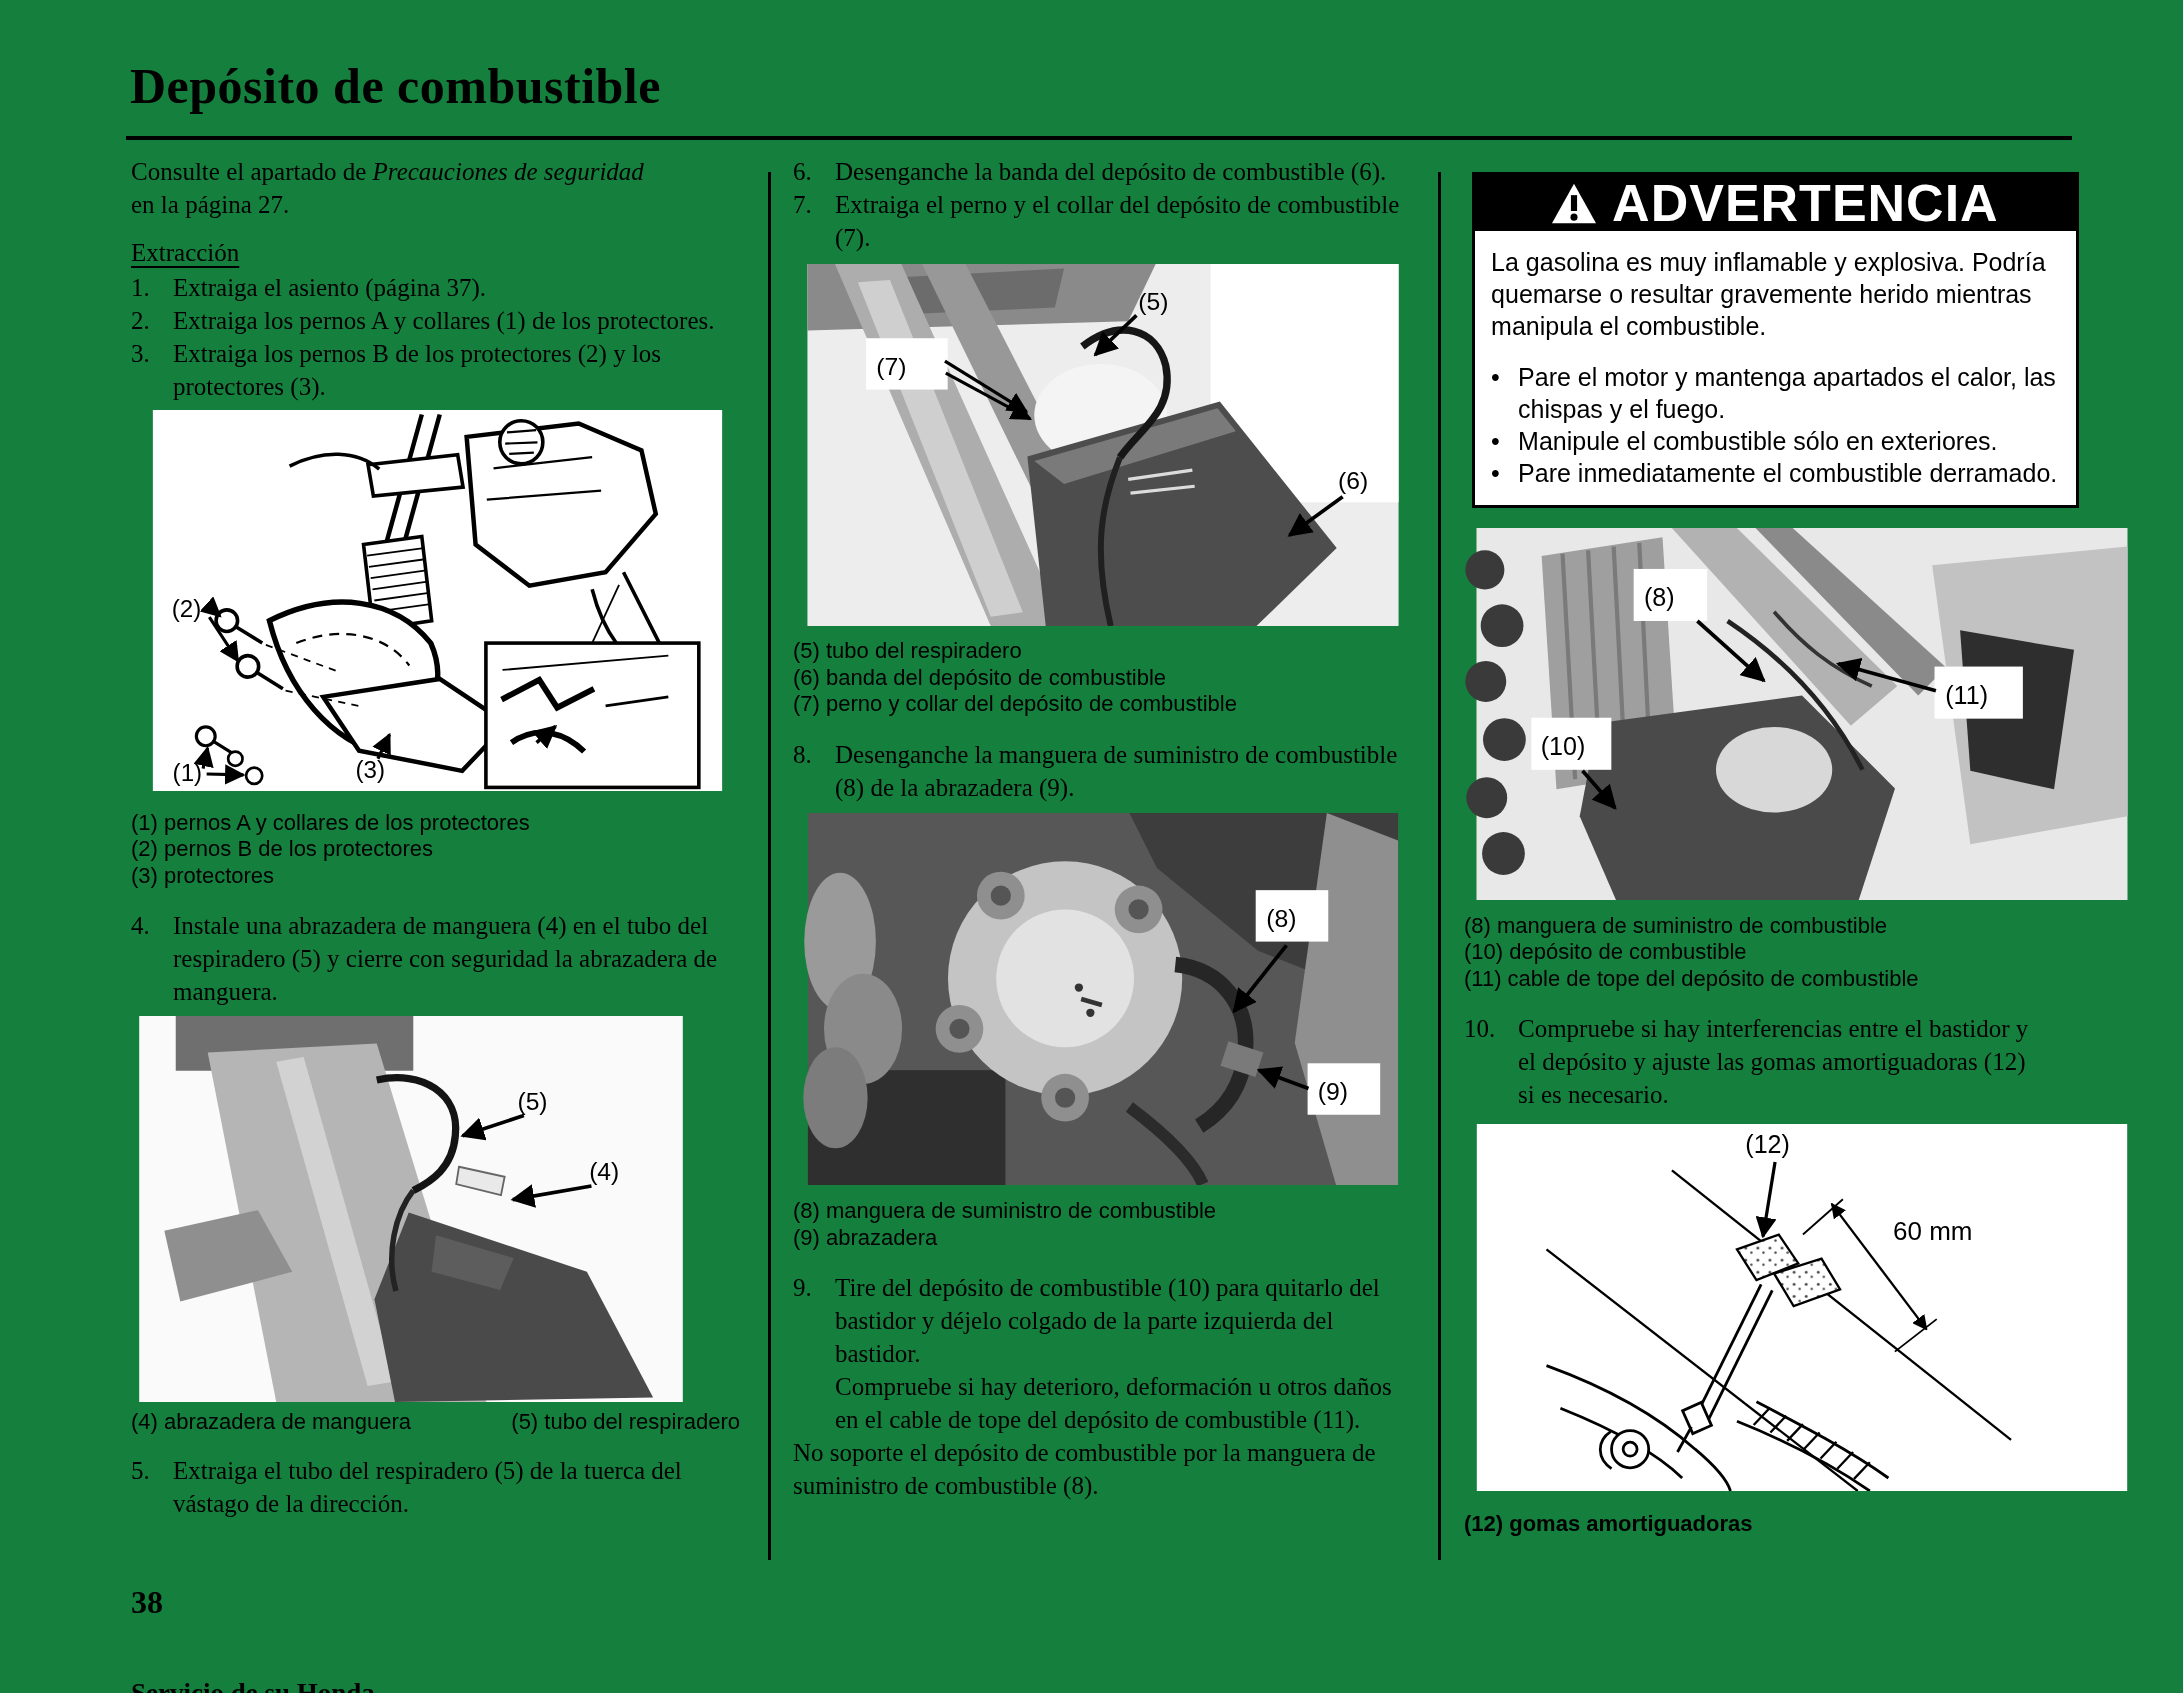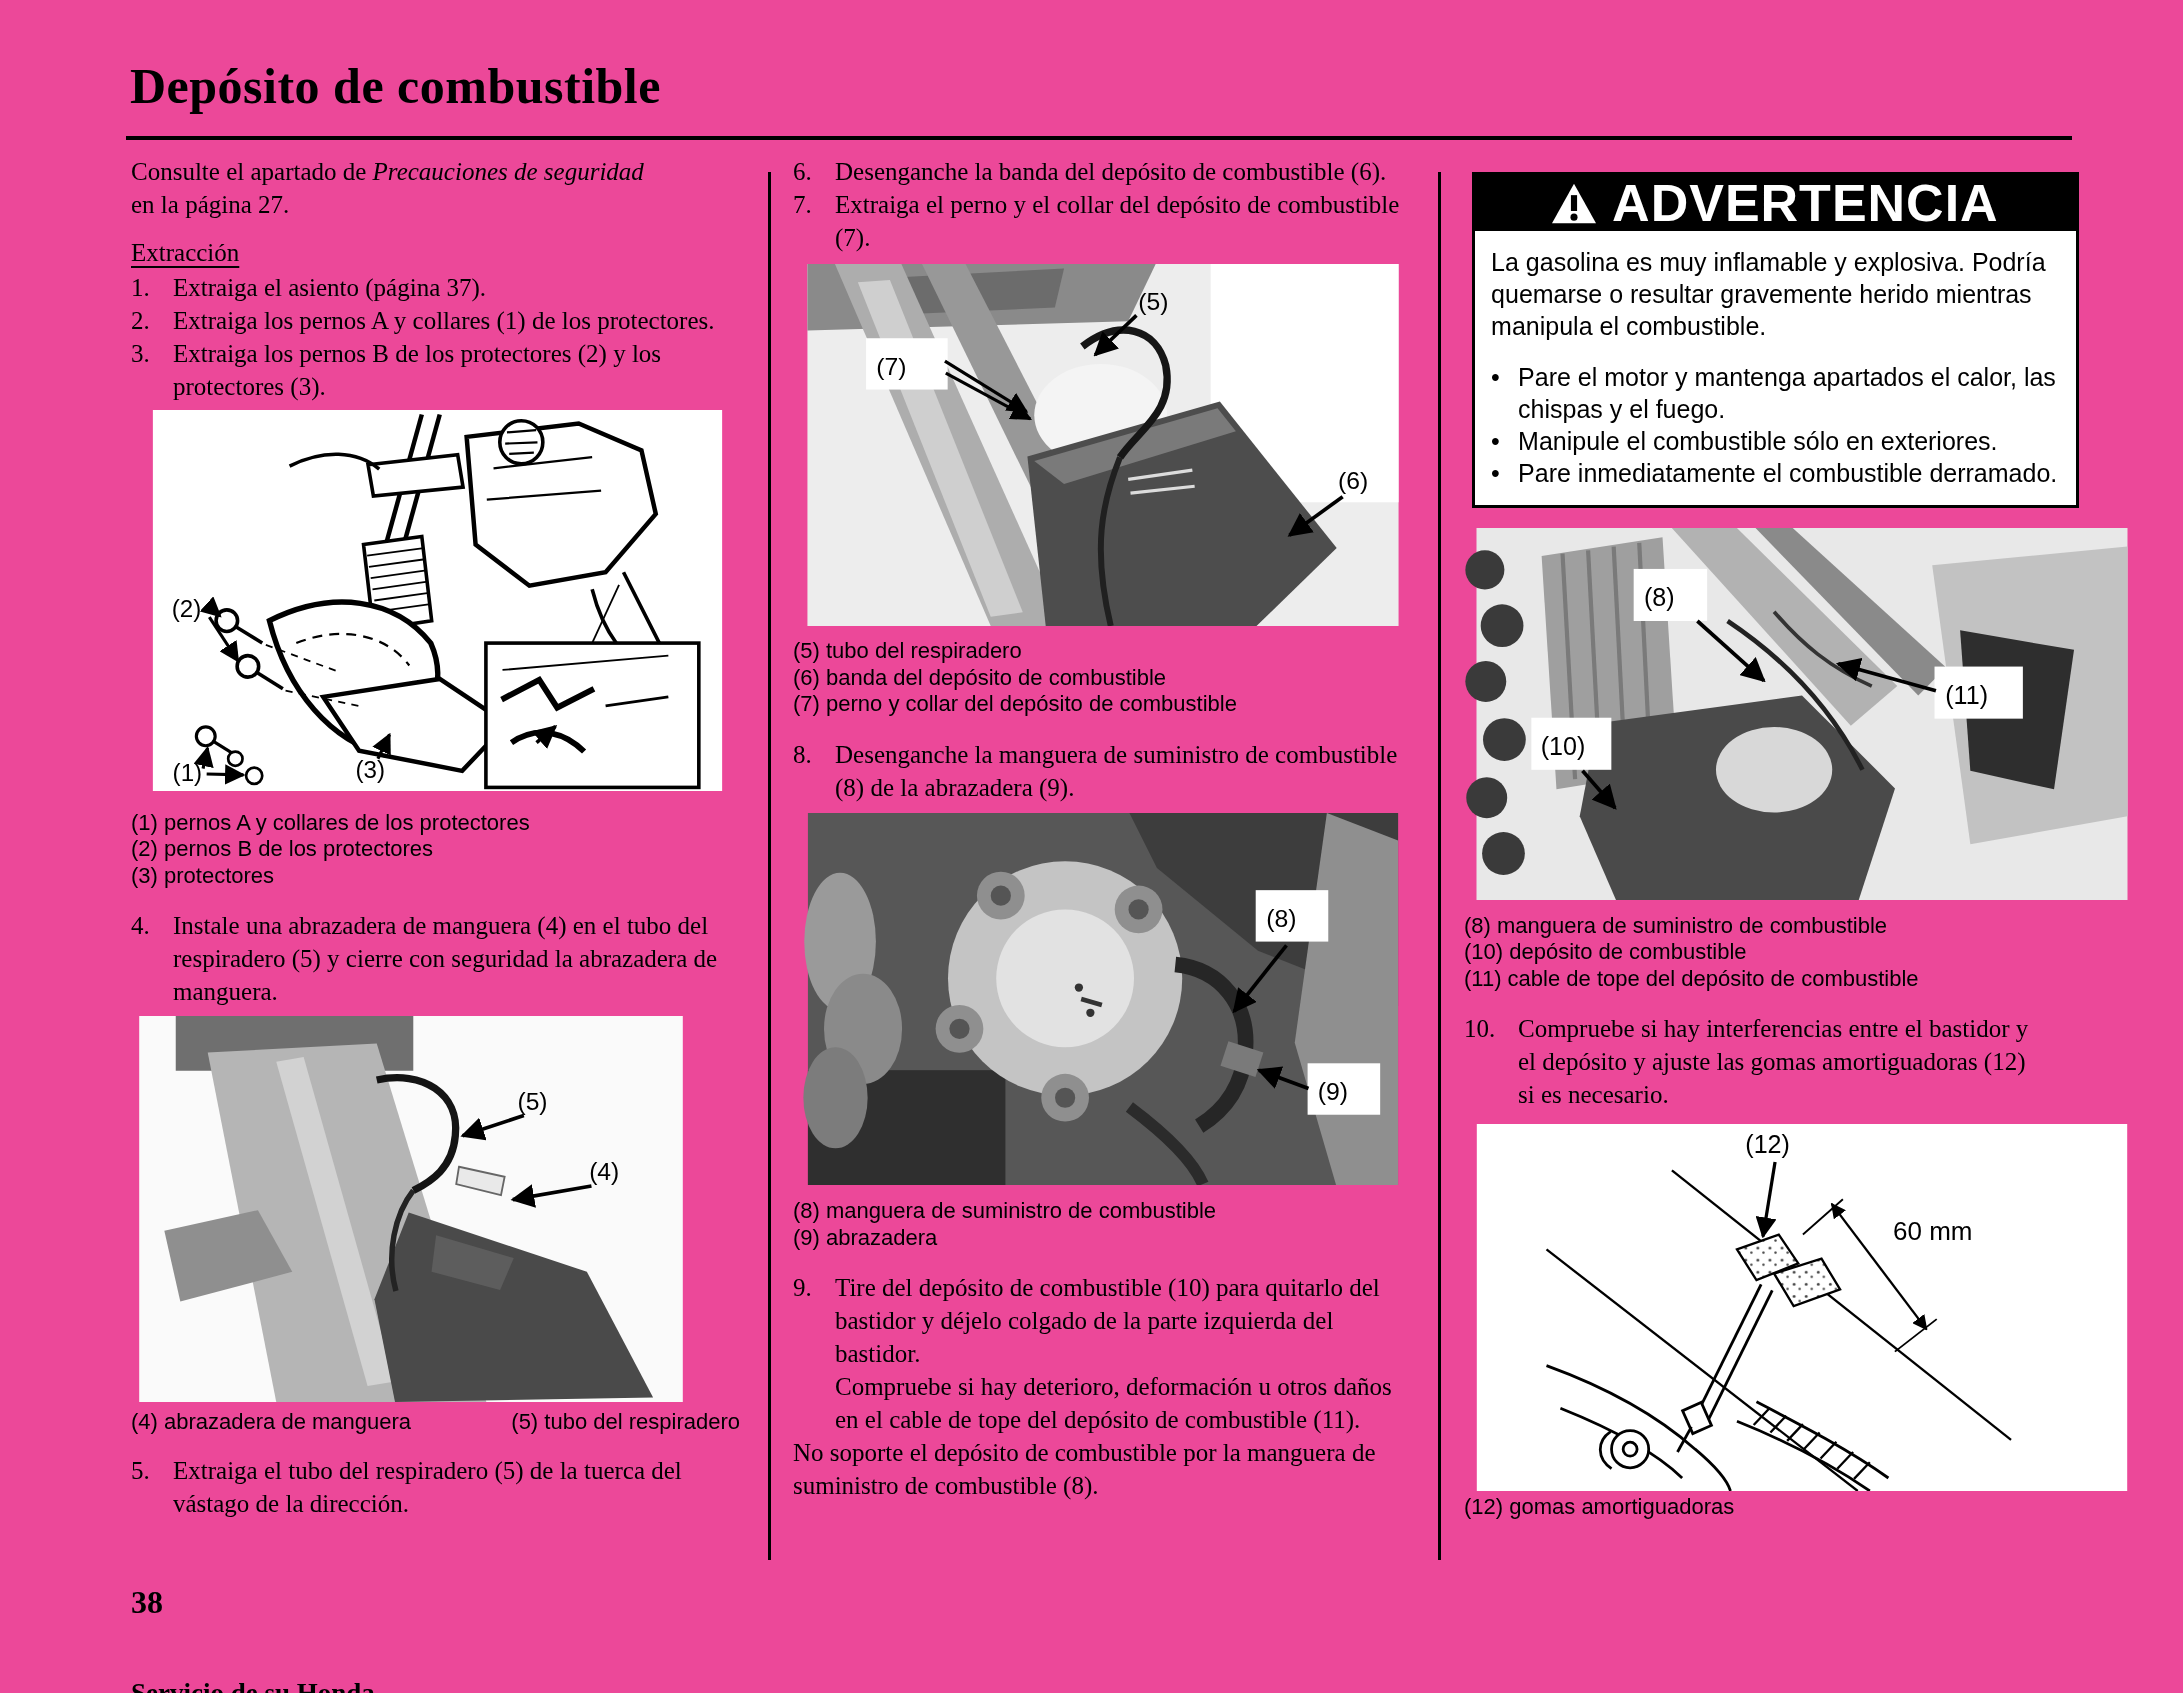--- a/index.html
+++ b/index.html
@@ -1,17 +1,17 @@
 <!DOCTYPE html>
 <html style="font-size:7.7px"><head>
 <meta charset="utf-8">
 <style>
   html,body{margin:0;padding:0;background:#888;}
   .page{
-    position:relative;width:2183px;height:1693px;background:#ec4899;
+    position:relative;width:2183px;height:1693px;background:#15803d;
     font-family:"Liberation Serif",serif;color:#000;overflow:hidden;
   }
   .abs{position:absolute;}
   
   .doc-title{font-size:50px;font-weight:bold;letter-spacing:0.5px;}
   .title-rule{background:#000;height:4.3px;}
   
   .col{position:absolute;}
   .divider{position:absolute;width:2.9px;background:#000;}
   
@@ -395,21 +395,21 @@
         <line x1="596" y1="648" x2="630" y2="612"></line>
         <line x1="632" y1="664" x2="666" y2="628"></line>
         <line x1="668" y1="682" x2="702" y2="646"></line>
         <line x1="704" y1="700" x2="738" y2="664"></line>
         <line x1="740" y1="720" x2="774" y2="684"></line>
         <line x1="776" y1="742" x2="810" y2="706"></line>
         <line x1="812" y1="764" x2="846" y2="728"></line>
       </g>
     </svg>
 
-    <div class="caption" style="margin-top:3px;">(12) gomas amortiguadoras</div>
+    <div class="caption" style="margin-top:20px;font-weight:bold;">(12) gomas amortiguadoras</div>
   </div>
 
   <div class="abs footer" style="left:131px;top:1584px;flex-direction:column;">
     <span class="footer-number">38</span>
     <span class="footer-label">Servicio de su Honda</span>
   </div>
 
 </div>
 
 

